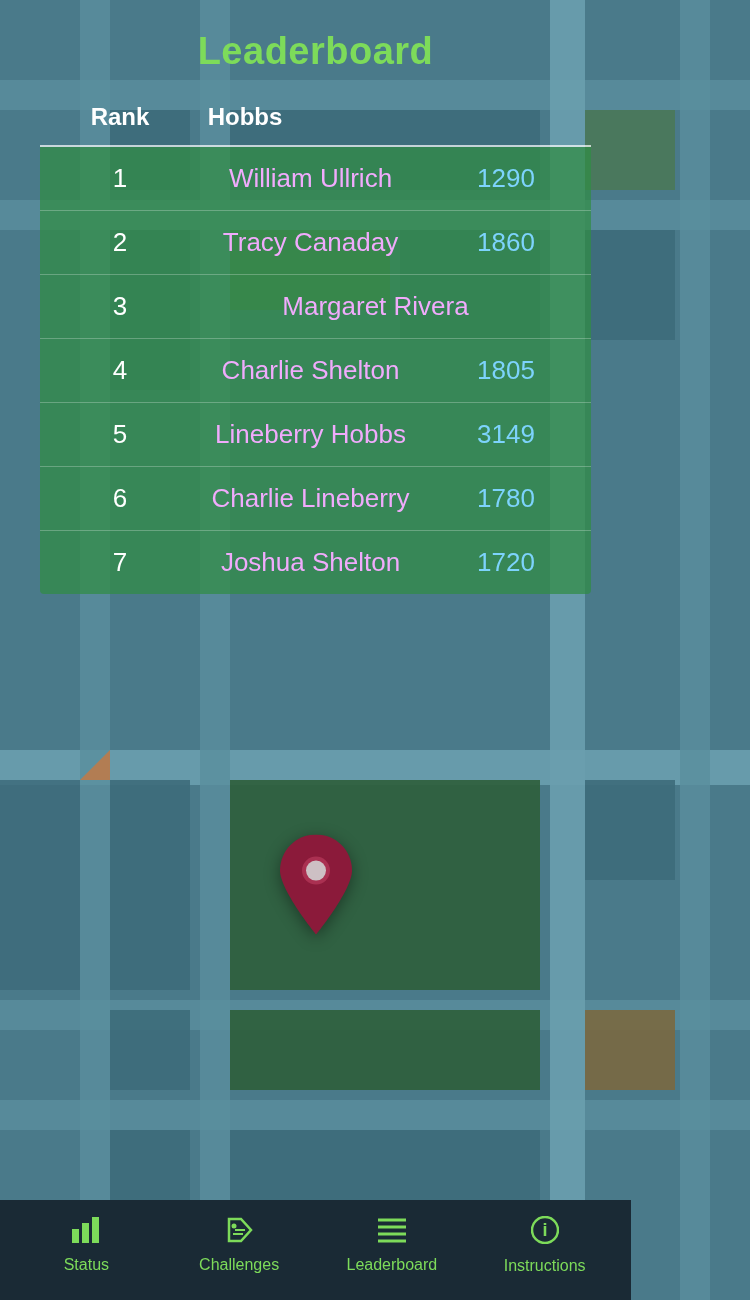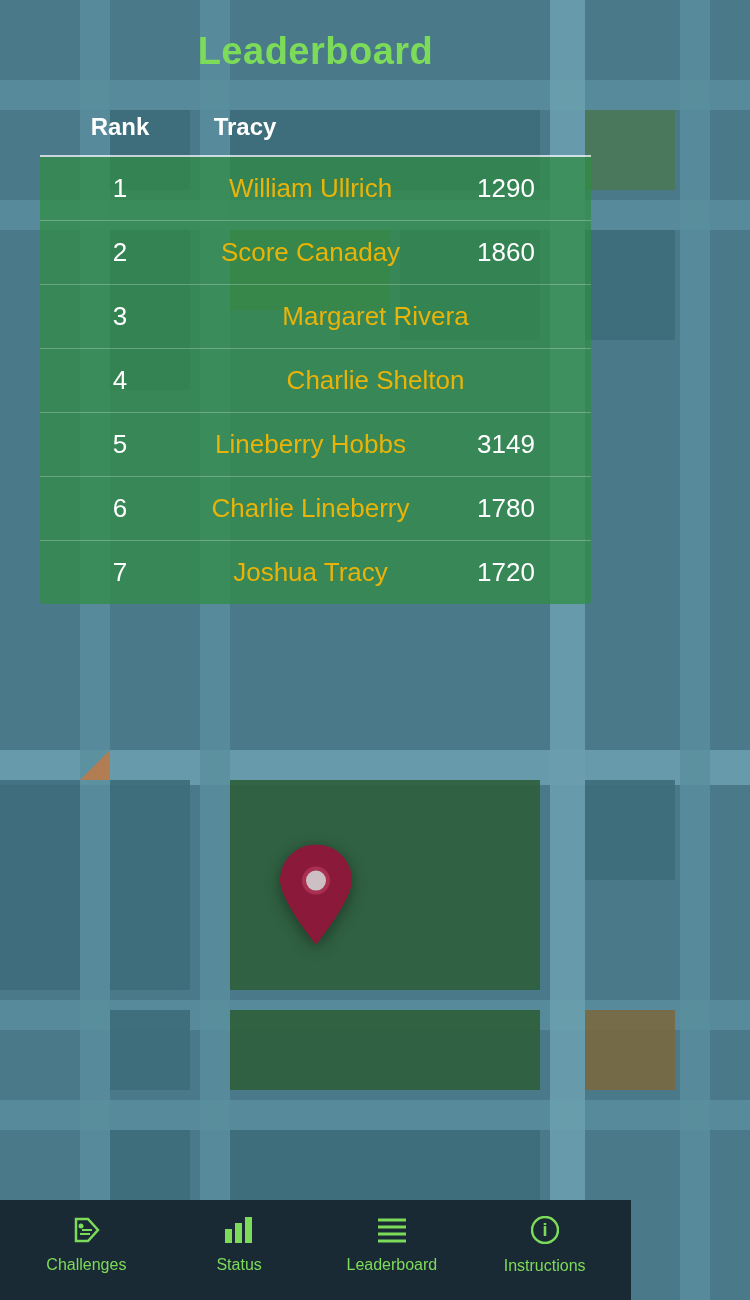--- a/index.html
+++ b/index.html
@@ -49,21 +49,21 @@
 
     .page-title {
       color: #7ddb5a;
       font-size: 38px;
       font-weight: 600;
       letter-spacing: 0.5px;
     }
 
     
     .leaderboard-container {
-      margin: 10px 40px;
+      margin: 0 40px;
       border-radius: 4px;
       overflow: hidden;
     }
 
     .table-header {
       display: flex;
       padding: 10px 20px 14px;
       border-bottom: 2px solid rgba(255,255,255,0.7);
     }
 
@@ -107,29 +107,29 @@
       width: 120px;
       text-align: center;
       color: white;
       font-size: 26px;
       font-weight: 400;
     }
 
     .cell-name {
       flex: 1;
       text-align: center;
-      color: #eab308;
+      color: #f0abfc;
       font-size: 26px;
       font-weight: 400;
     }
 
     .cell-score {
       width: 130px;
       text-align: center;
-      color: #ffffff;
+      color: #7dd3fc;
       font-size: 26px;
       font-weight: 400;
     }
 
     
     .map-area {
       flex: 1;
       position: relative;
       display: flex;
       align-items: center;
@@ -236,95 +236,96 @@
 <div class="content">
 
   <div class="title-area">
     <h1 class="page-title">Leaderboard</h1>
   </div>
 
   <div class="leaderboard-container">
 
     <div class="table-header">
       <div class="col-rank header-label">Rank</div>
-      <div class="col-score header-label">Tracy</div>
+      <div class="col-score header-label">Hobbs</div>
     </div>
 
     <div class="table-body" id="table-body">
     <div class="table-row">
       <div class="cell-rank col-rank">1</div>
       <div class="cell-name col-name">William Ullrich</div>
       <div class="cell-score col-score">1290</div>
     </div>
         <div class="table-row">
       <div class="cell-rank col-rank">2</div>
-      <div class="cell-name col-name">Score Canaday</div>
+      <div class="cell-name col-name">Tracy Canaday</div>
       <div class="cell-score col-score">1860</div>
     </div>
         <div class="table-row">
       <div class="cell-rank col-rank">3</div>
       <div class="cell-name col-name">Margaret Rivera</div>
     </div>
         <div class="table-row">
       <div class="cell-rank col-rank">4</div>
       <div class="cell-name col-name">Charlie Shelton</div>
+      <div class="cell-score col-score">1805</div>
     </div>
         <div class="table-row">
       <div class="cell-rank col-rank">5</div>
       <div class="cell-name col-name">Lineberry Hobbs</div>
       <div class="cell-score col-score">3149</div>
     </div>
         <div class="table-row">
       <div class="cell-rank col-rank">6</div>
       <div class="cell-name col-name">Charlie Lineberry</div>
       <div class="cell-score col-score">1780</div>
     </div>
         <div class="table-row">
       <div class="cell-rank col-rank">7</div>
-      <div class="cell-name col-name">Joshua Tracy</div>
+      <div class="cell-name col-name">Joshua Shelton</div>
       <div class="cell-score col-score">1720</div>
     </div>
       </div>
   </div>
 
   <div class="map-area">
     <div class="map-pin">
       <svg class="pin-svg" viewBox="0 0 80 100" xmlns="http://www.w3.org/2000/svg">
         <path d="M40 0 C20 0 4 16 4 36 C4 56 40 100 40 100 C40 100 76 56 76 36 C76 16 60 0 40 0 Z" fill="#8b1a3a"></path>
         <circle cx="40" cy="36" r="14" fill="#c04060" opacity="0.6"></circle>
         <circle cx="40" cy="36" r="10" fill="#d0d0d0" opacity="0.9"></circle>
       </svg>
     </div>
   </div>
 
   <nav class="bottom-nav">
+
+    <div class="nav-item">
+      <span class="nav-icon">
+        <svg width="28" height="26" viewBox="0 0 28 26" xmlns="http://www.w3.org/2000/svg">
+          <rect x="0" y="12" width="7" height="14" fill="#7ddb5a"></rect>
+          <rect x="10" y="6" width="7" height="20" fill="#7ddb5a"></rect>
+          <rect x="20" y="0" width="7" height="26" fill="#7ddb5a"></rect>
+        </svg>
+      </span>
+      <span class="nav-label">Status</span>
+    </div>
 
     <div class="nav-item">
       <span class="nav-icon">
         <svg width="28" height="26" viewBox="0 0 28 26" xmlns="http://www.w3.org/2000/svg">
           <path d="M4 2 L16 2 L26 13 L16 24 L4 24 L4 2 Z" fill="none" stroke="#7ddb5a" stroke-width="2.5"></path>
           <circle cx="9" cy="9" r="2.5" fill="#7ddb5a"></circle>
           <line x1="10" y1="13" x2="20" y2="13" stroke="#7ddb5a" stroke-width="2"></line>
           <line x1="8" y1="17" x2="18" y2="17" stroke="#7ddb5a" stroke-width="2"></line>
         </svg>
       </span>
       <span class="nav-label">Challenges</span>
     </div>
 
-    <div class="nav-item">
-      <span class="nav-icon">
-        <svg width="28" height="26" viewBox="0 0 28 26" xmlns="http://www.w3.org/2000/svg">
-          <rect x="0" y="12" width="7" height="14" fill="#7ddb5a"></rect>
-          <rect x="10" y="6" width="7" height="20" fill="#7ddb5a"></rect>
-          <rect x="20" y="0" width="7" height="26" fill="#7ddb5a"></rect>
-        </svg>
-      </span>
-      <span class="nav-label">Status</span>
-    </div>
-
     <div class="nav-item active">
       <span class="nav-icon">
         <svg width="28" height="26" viewBox="0 0 28 26" xmlns="http://www.w3.org/2000/svg">
           <line x1="0" y1="3" x2="28" y2="3" stroke="#7ddb5a" stroke-width="3"></line>
           <line x1="0" y1="10" x2="28" y2="10" stroke="#7ddb5a" stroke-width="3"></line>
           <line x1="0" y1="17" x2="28" y2="17" stroke="#7ddb5a" stroke-width="3"></line>
           <line x1="0" y1="24" x2="28" y2="24" stroke="#7ddb5a" stroke-width="3"></line>
         </svg>
       </span>
       <span class="nav-label">Leaderboard</span>

